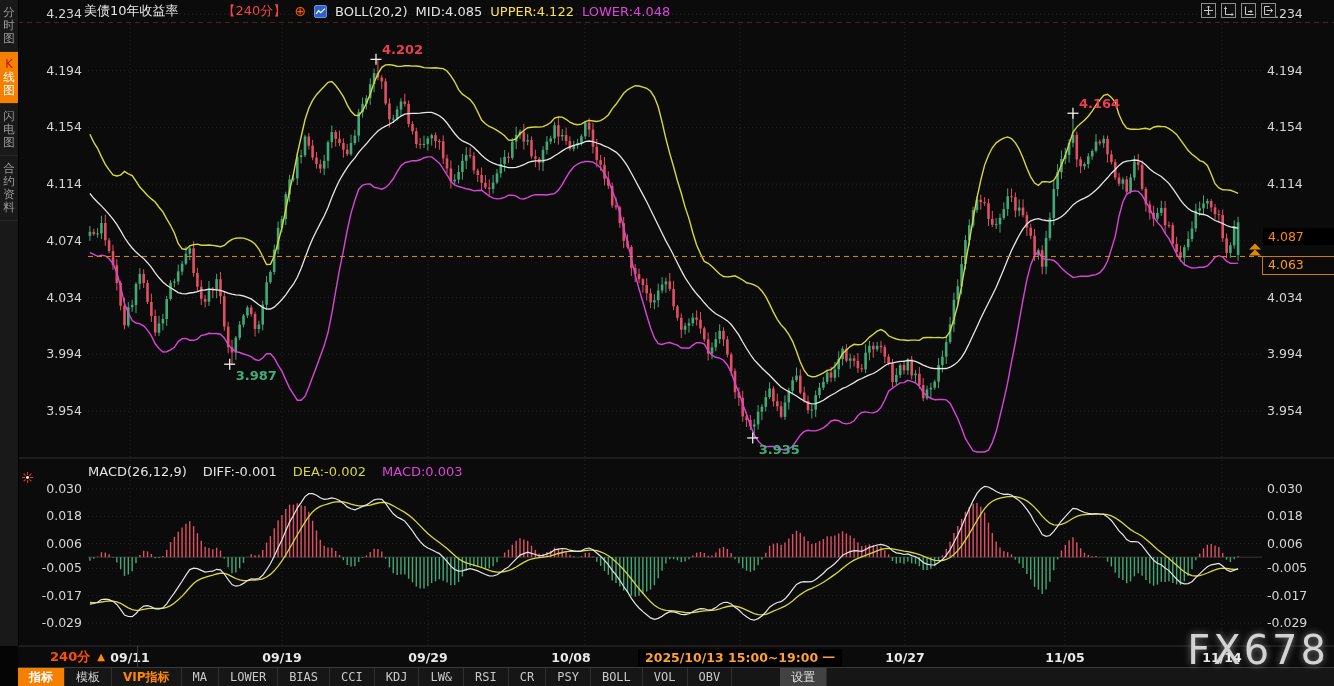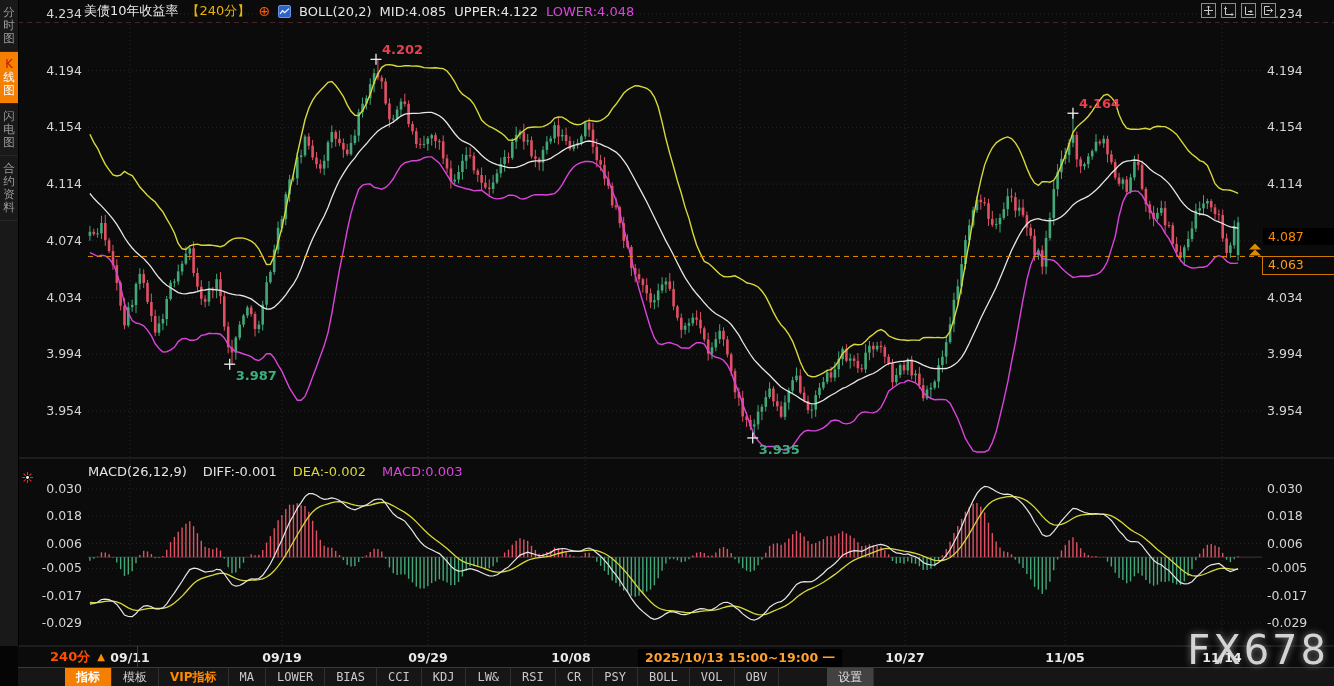--- a/index.html
+++ b/index.html
@@ -8,25 +8,25 @@
   #chart-svg{position:absolute;left:0;top:0;}
   
   .sidebar{position:absolute;left:0;top:0;width:18px;height:646px;background:#191919;border-right:1px solid #000;z-index:5;}
   .side-tab{width:18px;text-align:center;font-size:11.5px;line-height:13px;color:#9a9a9a;
             padding:6px 0;border-bottom:1px solid #262626;white-space:pre-line;cursor:pointer;}
   .side-tab.active{background:#f57f00;color:#fff;}
   .side-corner{position:absolute;left:0;top:646px;width:18px;height:40px;background:#050505;z-index:5;}
   
   .header{position:absolute;left:84px;top:0;height:22px;display:flex;align-items:center;gap:8px;font-size:13px;z-index:6;white-space:nowrap;}
   .hdr-title{color:#e8e8e8;}
-  .hdr-tag{color:#eab308;}
+  .hdr-tag{color:#ef4444;margin-left:36px;}
   .hdr-target{color:#ff5a00;font-size:14px;line-height:12px;cursor:pointer;}
   .hdr-bollicon{display:inline-flex;cursor:pointer;}
   .hdr-white{color:#e4e4e4;}
-  .hdr-yellow{color:#e5e5e5;}
+  .hdr-yellow{color:#fde047;}
   .hdr-magenta{color:#dd44dd;}
   
   .winbtns{position:absolute;left:1201px;top:3px;display:flex;gap:5px;z-index:6;}
   .winbtn{width:13px;height:13px;border:1px solid #8d8d8d;background:#101010;display:flex;align-items:center;justify-content:center;cursor:pointer;}
   
   #labels{position:absolute;left:0;top:0;width:1334px;height:686px;z-index:4;pointer-events:none;}
   .tick{position:absolute;font-size:12.5px;color:#d6d6d6;width:56px;}
   .tick.left{left:26px;text-align:right;}
   .tick.right{left:1267px;text-align:left;}
   .xlab{position:absolute;top:650px;transform:translateX(-50%);font-size:12.5px;font-weight:bold;color:#e9e9e9;}
@@ -45,21 +45,21 @@
   .interval-box{position:absolute;left:18px;top:646px;width:119px;height:21px;border-right:1px solid #3c3c3c;
                 display:flex;align-items:center;justify-content:center;gap:7px;z-index:6;cursor:pointer;}
   .interval-box .txt{color:#ff4f00;font-size:13px;font-weight:bold;}
   .interval-box .tri{color:#ff8c00;font-size:10px;}
   .xhighlight{position:absolute;top:649px;left:740px;transform:translateX(-50%);background:#000;color:#ffa030;
               font-size:12.5px;font-weight:bold;padding:1px 7px;white-space:nowrap;z-index:5;}
   
   .bottombar{position:absolute;left:18px;right:0;bottom:0;height:18px;background:#161616;border-top:1px solid #3a3a3a;
              display:flex;align-items:stretch;font-size:12px;z-index:6;}
   .btab{display:flex;align-items:center;padding:0 11px;border-right:1px solid #303030;color:#cfcfcf;cursor:pointer;white-space:nowrap;}
-  .btab.active{background:#f57f00;color:#fff;font-weight:bold;margin-left:47px;}
+  .btab.active{background:#f57f00;color:#fff;font-weight:bold;}
   .btab.vip{color:#ff8a00;font-weight:bold;}
   .btab.mono{font-family:"DejaVu Sans Mono","Liberation Mono",monospace;color:#c8c8c8;}
   .btab.settings{background:#424242;color:#e2e2e2;margin-left:48px;}
   
   .watermark{position:absolute;right:5px;bottom:13px;font-size:40px;letter-spacing:3px;color:#dedede;opacity:.95;
              text-shadow:0 0 7px rgba(255,255,255,.5);z-index:8;pointer-events:none;}
 </style>
 </head>
 <body>
 

